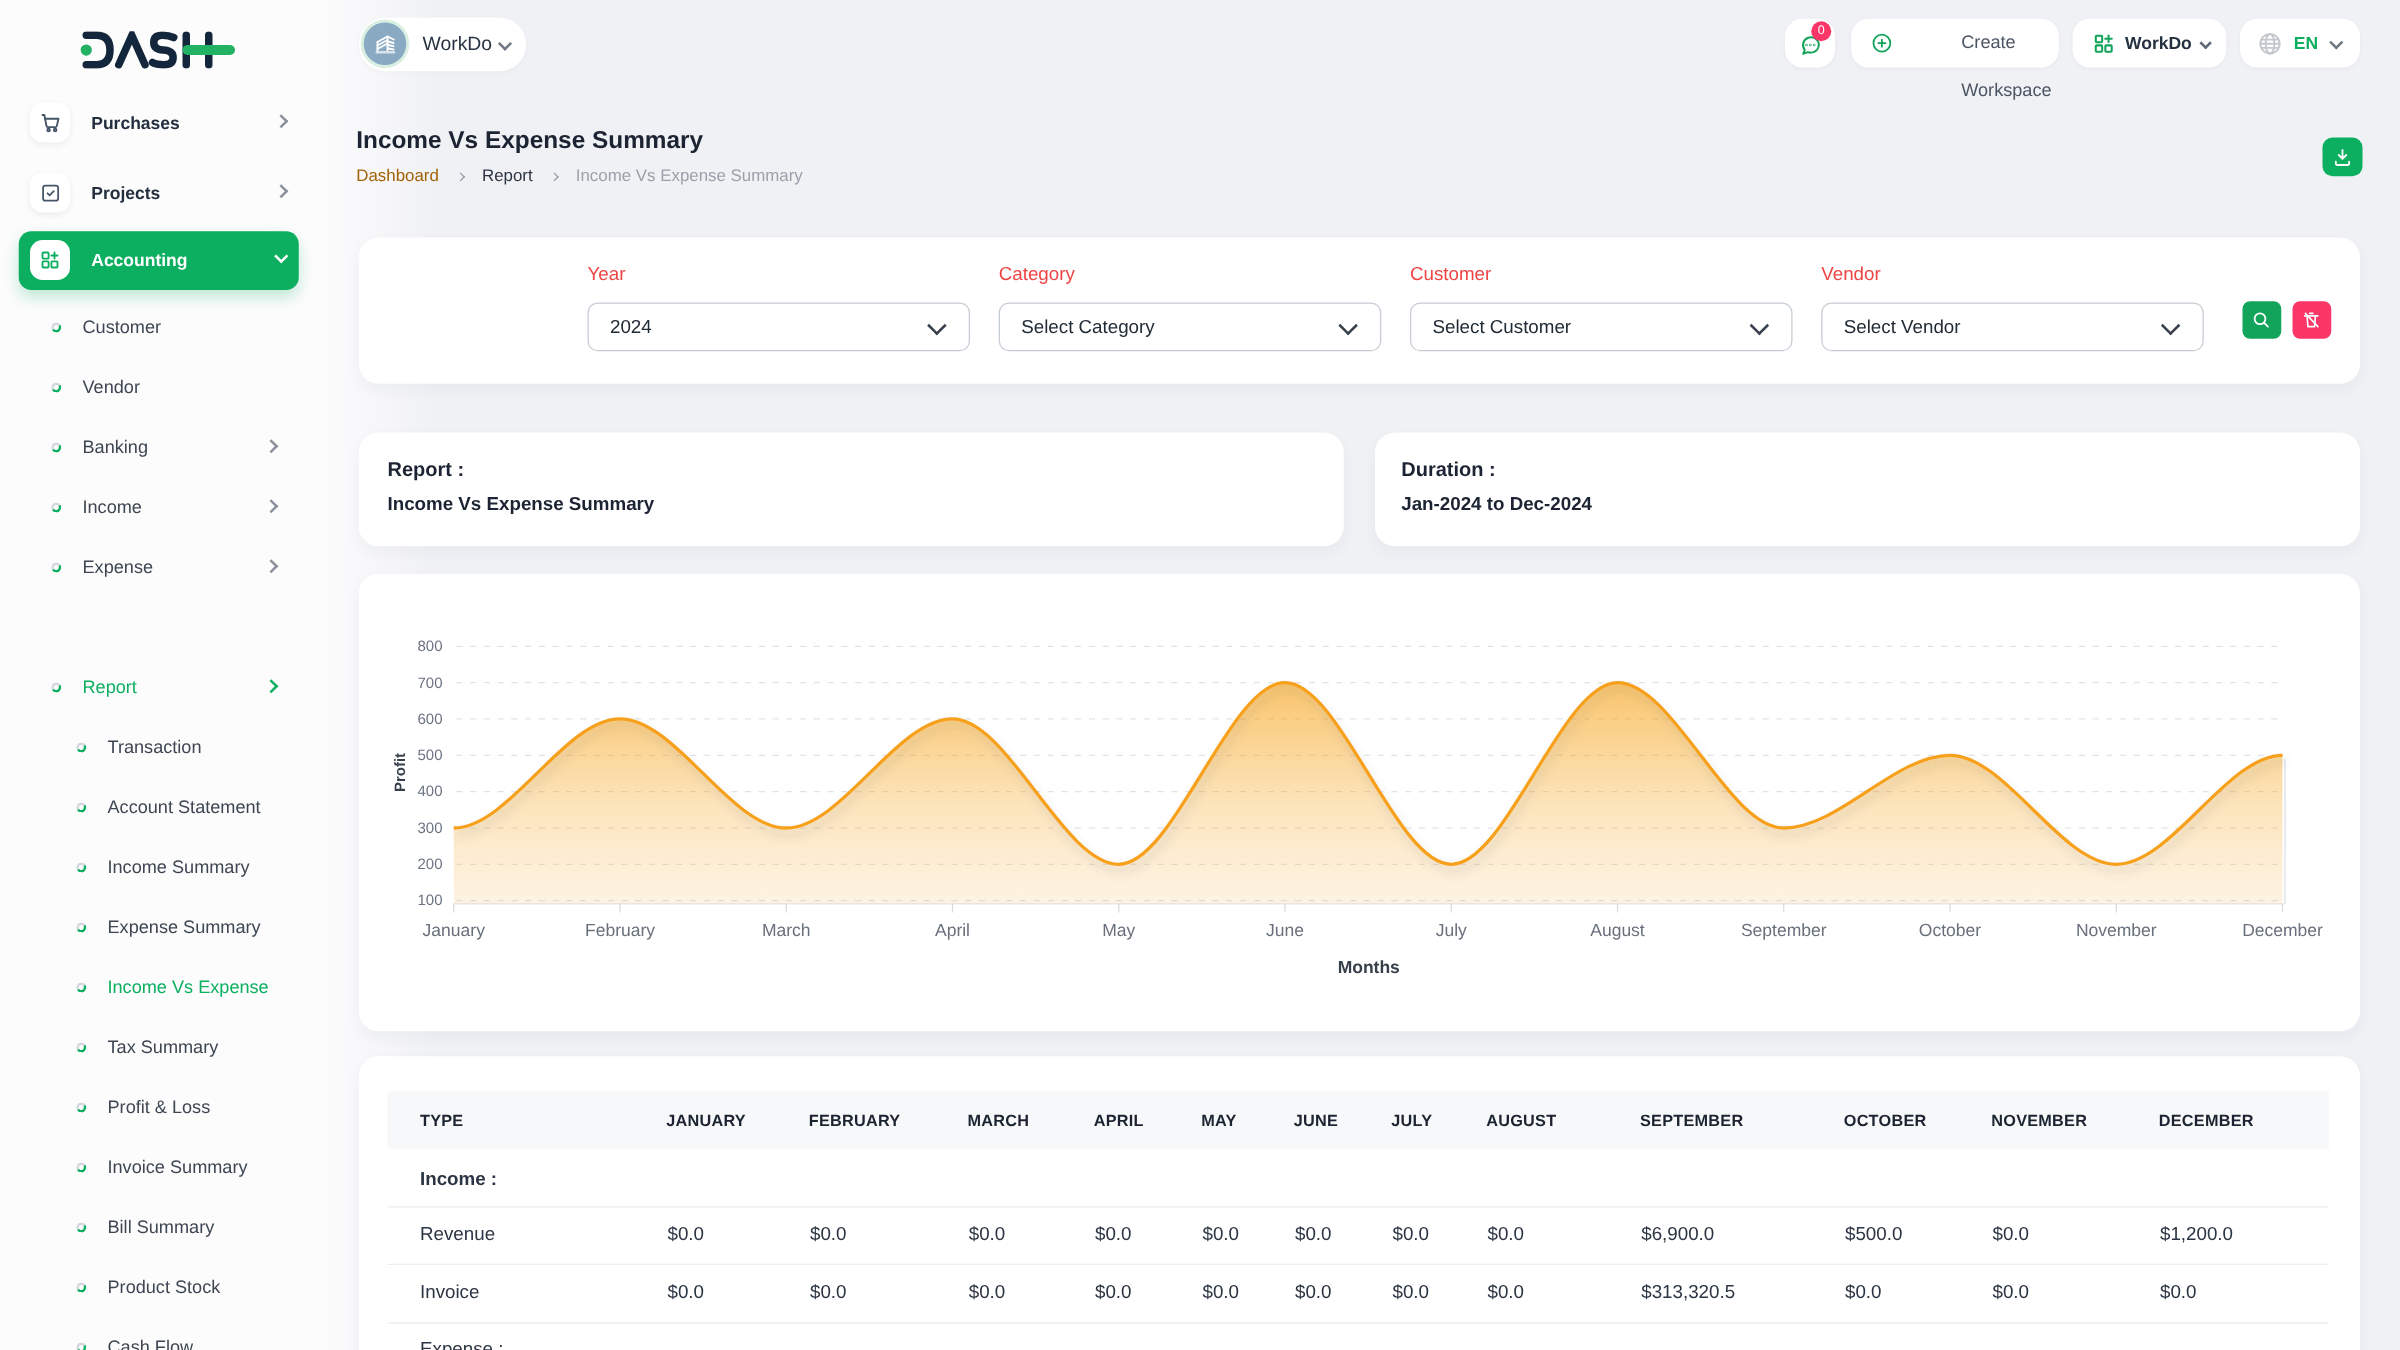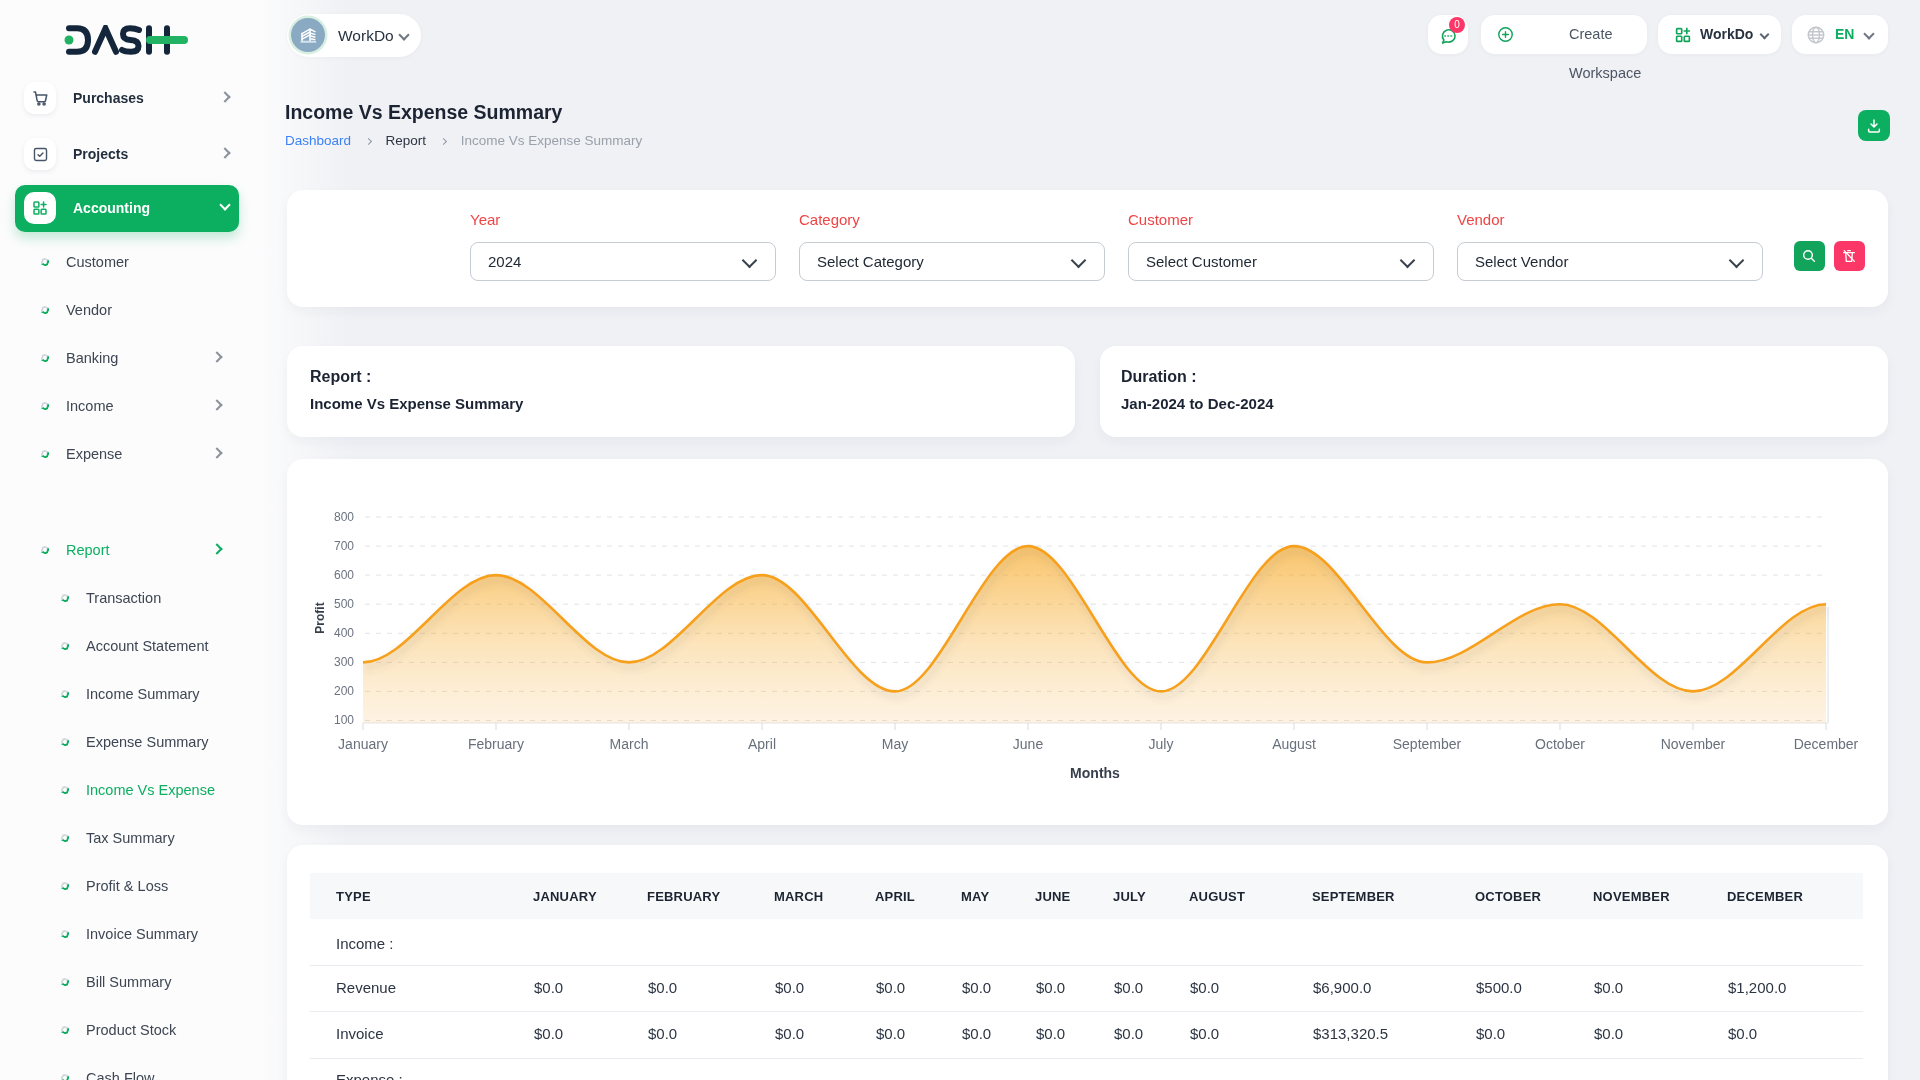--- a/index.html
+++ b/index.html
@@ -221,21 +221,21 @@
       <circle cx="12" cy="12" r="9.3"></circle>
       <ellipse cx="12" cy="12" rx="4.2" ry="9.3"></ellipse>
       <path d="M2.7 12h18.6M3.6 8h16.8M3.6 16h16.8"></path>
     </svg>
   <div class="abs" style="left:43px;top:0;height:39px;line-height:39px;font-size:14px;font-weight:700;color:#0caf60;">EN</div>
   <div class="abs" style="left:73px;top:15px;width:8px;height:8px;border-right:2px solid #6f7782;border-bottom:2px solid #6f7782;transform:rotate(45deg);"></div>
 </div>
 
 <div class="abs" style="left:285px;top:101px;font-size:19.5px;font-weight:700;color:#1c2433;">Income Vs Expense Summary</div>
 <div class="abs" style="left:285px;top:133px;font-size:13.5px;">
-  <span style="color:#3b82f6;">Dashboard</span>
+  <span style="color:#a16207;">Dashboard</span>
   <span style="display:inline-block;width:5px;height:5px;border-right:1.6px solid #8d97a3;border-top:1.6px solid #8d97a3;transform:rotate(45deg);margin:1px 11px;"></span>
   <span style="color:#2c3543;">Report</span>
   <span style="display:inline-block;width:5px;height:5px;border-right:1.6px solid #8d97a3;border-top:1.6px solid #8d97a3;transform:rotate(45deg);margin:1px 11px;"></span>
   <span style="color:#9aa1ab;">Income Vs Expense Summary</span>
 </div>
 
 <div class="abs" style="left:1858px;top:110px;width:32px;height:31px;background:#0caf60;border-radius:8px;">
   <svg class="abs" style="left:8px;top:8px;" width="16" height="16" viewBox="0 0 24 24" fill="none" stroke="#fff" stroke-width="2.2" stroke-linecap="round" stroke-linejoin="round">
       <path d="M12 3v10M7.5 9l4.5 4.5L16.5 9"></path>
       <path d="M4 17v2.5A1.5 1.5 0 0 0 5.5 21h13a1.5 1.5 0 0 0 1.5-1.5V17"></path>
@@ -368,21 +368,21 @@
 <div class="th" style="left:875px;top:889px;">APRIL</div>
 <div class="th" style="left:961px;top:889px;">MAY</div>
 <div class="th" style="left:1035px;top:889px;">JUNE</div>
 <div class="th" style="left:1113px;top:889px;">JULY</div>
 <div class="th" style="left:1189px;top:889px;">AUGUST</div>
 <div class="th" style="left:1312px;top:889px;">SEPTEMBER</div>
 <div class="th" style="left:1475px;top:889px;">OCTOBER</div>
 <div class="th" style="left:1593px;top:889px;">NOVEMBER</div>
 <div class="th" style="left:1727px;top:889px;">DECEMBER</div>
 
-<div class="td" style="left:336px;top:935px;">Income :</div>
+<div class="td" style="left:336px;top:935px;font-weight:bold;">Income :</div>
 <div class="tline" style="top:965px;"></div>
 <div class="td" style="left:336px;top:979px;">Revenue</div>
 <div class="td" style="left:534px;top:979px;">$0.0</div>
 <div class="td" style="left:648px;top:979px;">$0.0</div>
 <div class="td" style="left:775px;top:979px;">$0.0</div>
 <div class="td" style="left:876px;top:979px;">$0.0</div>
 <div class="td" style="left:962px;top:979px;">$0.0</div>
 <div class="td" style="left:1036px;top:979px;">$0.0</div>
 <div class="td" style="left:1114px;top:979px;">$0.0</div>
 <div class="td" style="left:1190px;top:979px;">$0.0</div>

